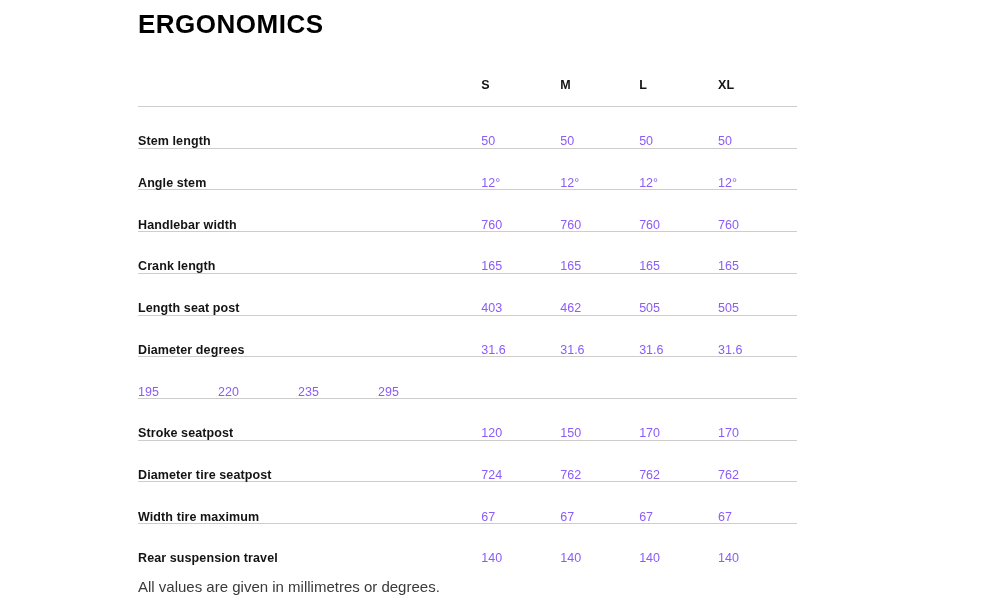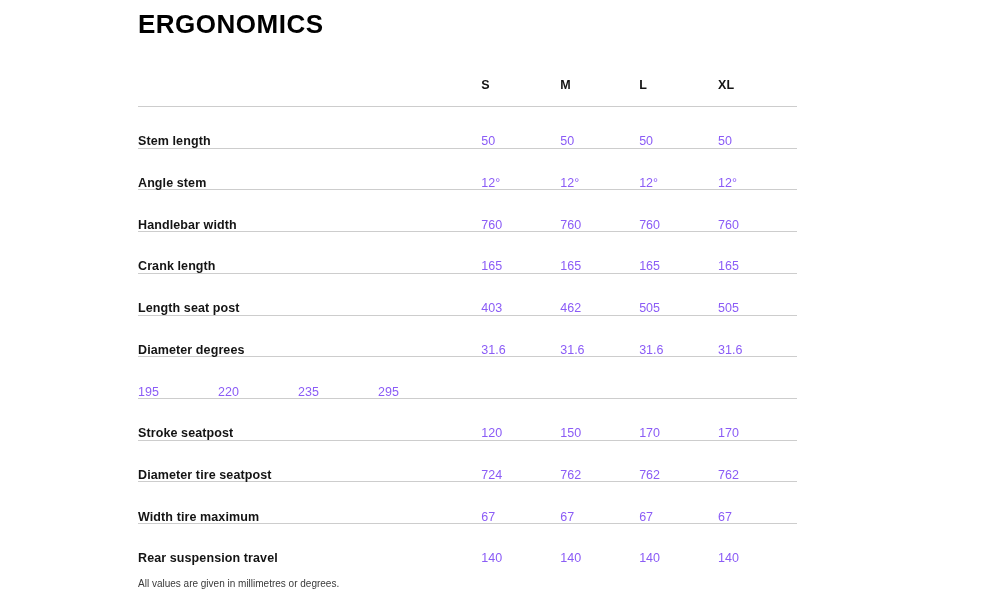--- a/index.html
+++ b/index.html
@@ -63,21 +63,21 @@
   .cell.val {
     width: 80px;
     font-weight: 400;
     color: #8b5cf6;
   }
   .footnote {
     position: absolute;
     left: 138px;
     top: 578px;
     margin: 0;
-    font-size: 10px;
+    font-size: 15px;
     font-weight: 400;
     color: #3a3a3a;
   }
 </style>
 </head>
 <body>
 
 <div id="app">
 
   <h1 class="page-title">ERGONOMICS</h1>

